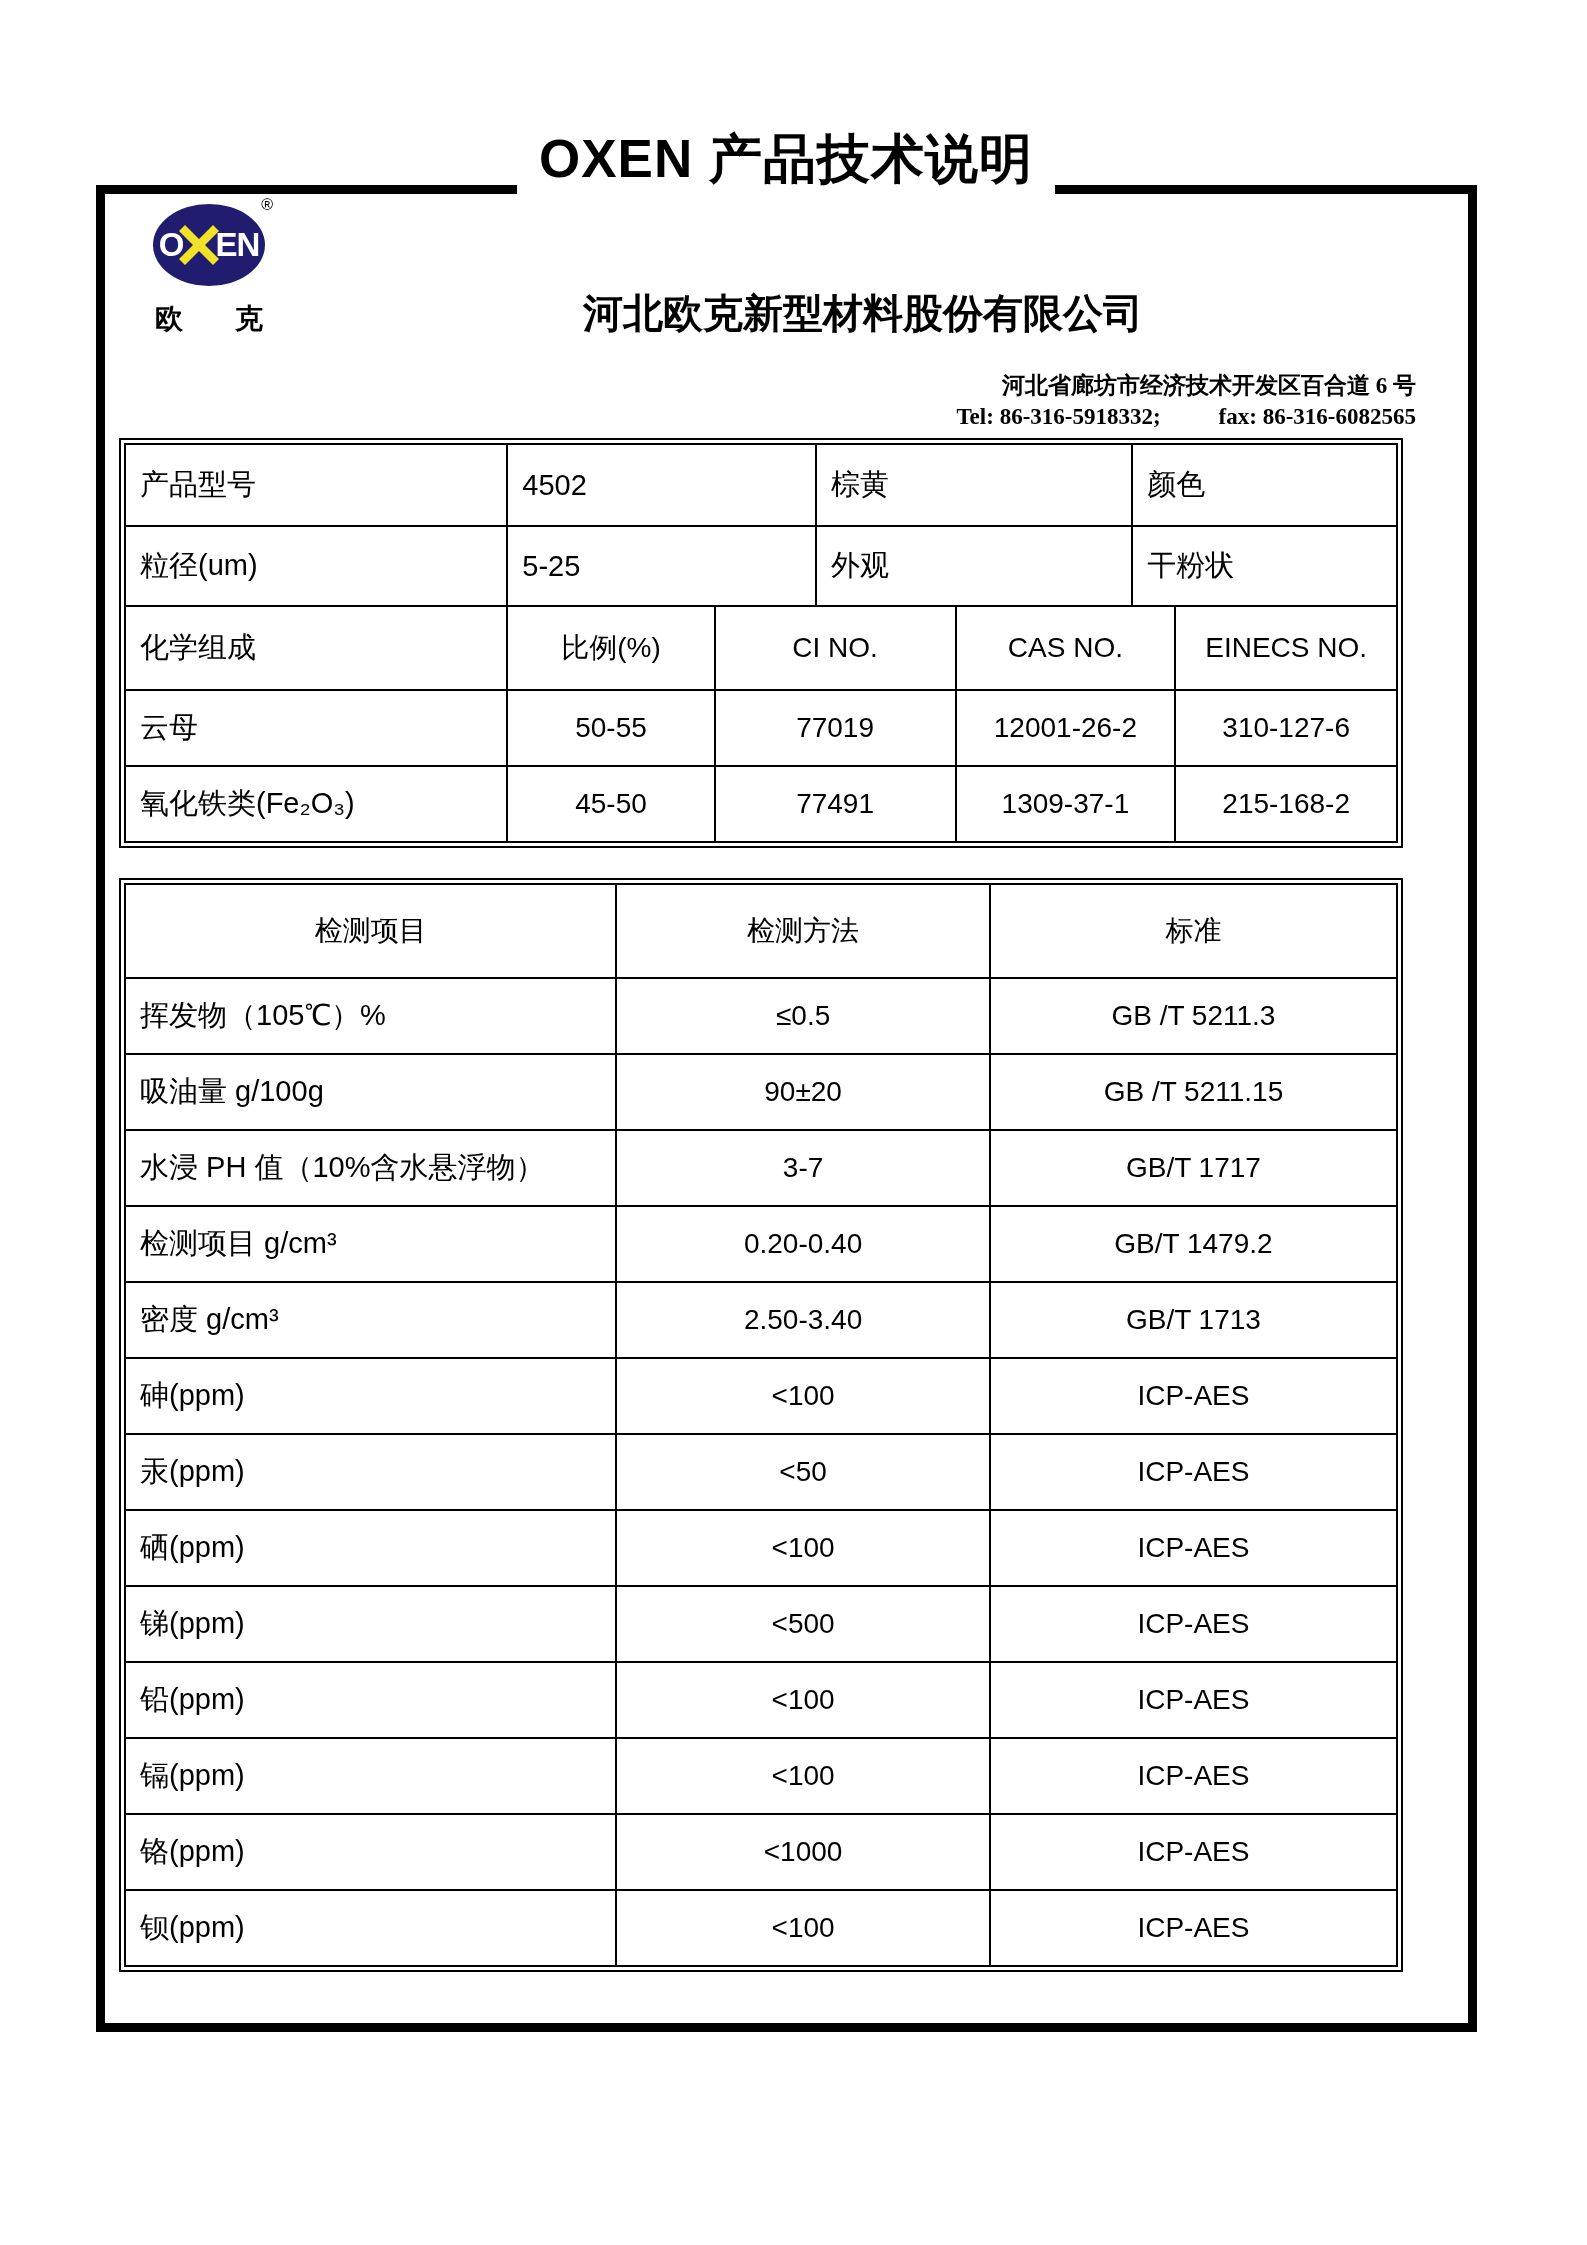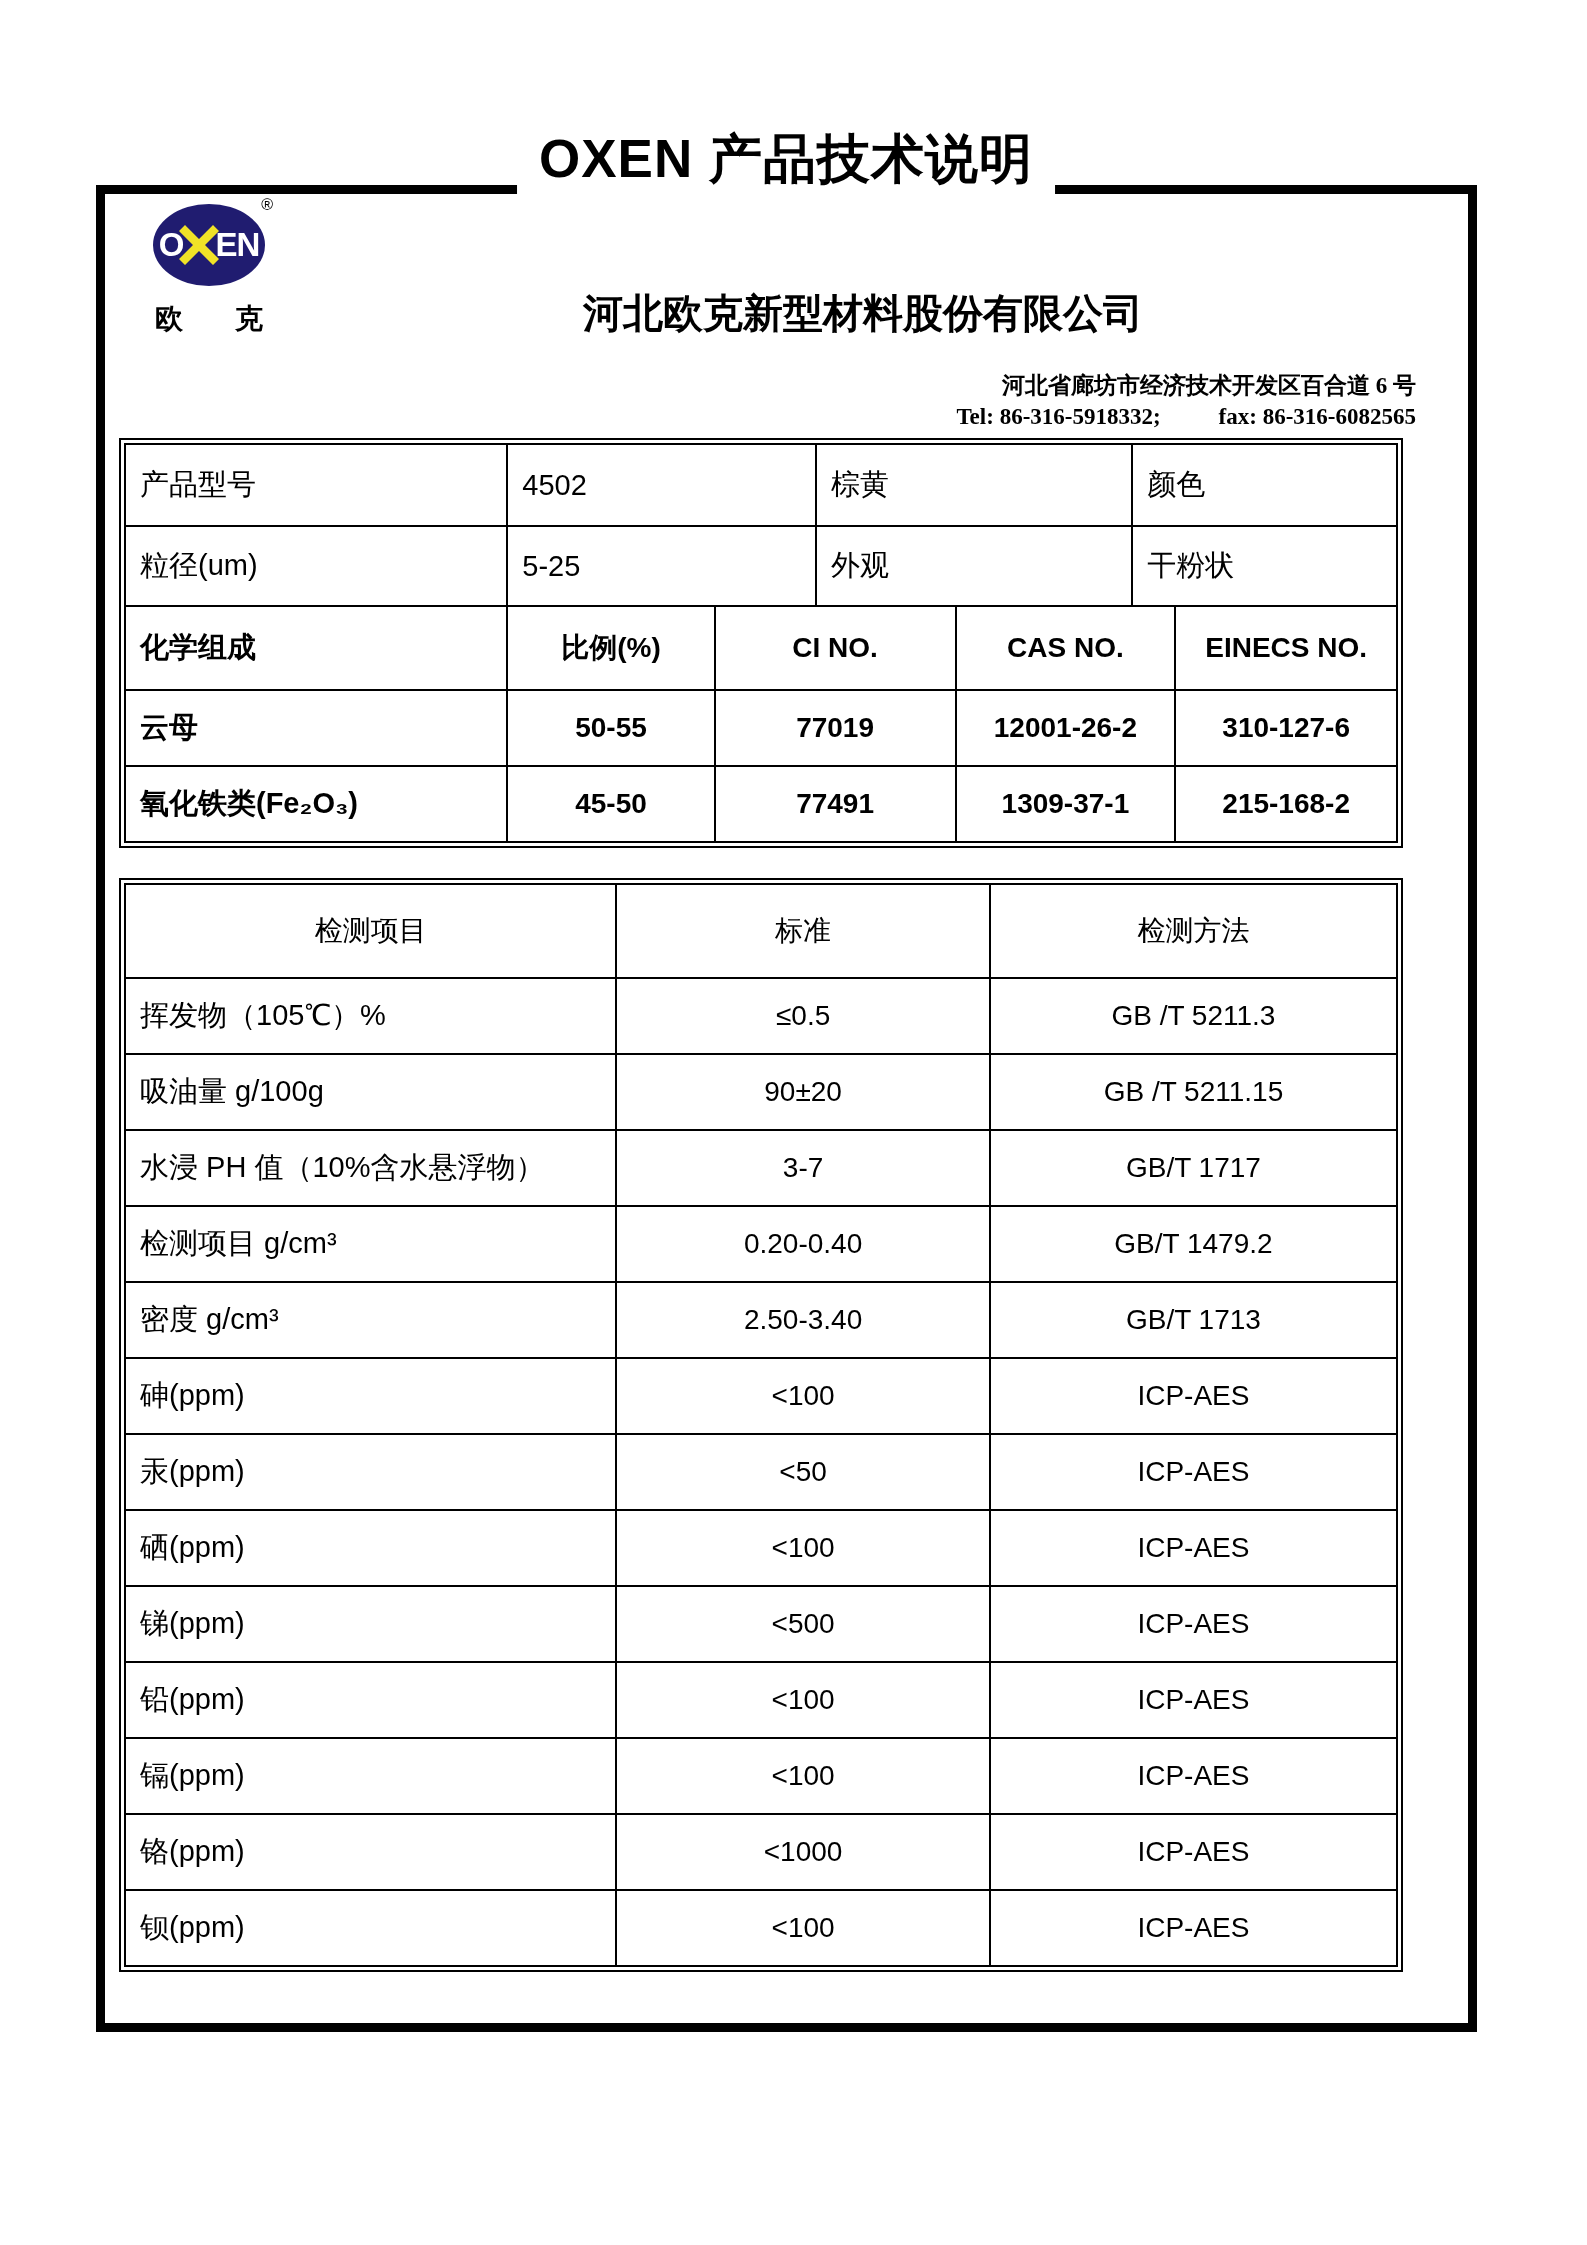--- a/index.html
+++ b/index.html
@@ -44,21 +44,21 @@
   }
   .contact-line .gap { display:inline-block; width:58px; }
 
   
   .tables { position:absolute; left:14px; top:244px; width:1284px; }
   .tblwrap { border:2px solid #000; padding:3px; background:#fff; }
   .tblwrap.second { margin-top:30px; }
   .tblinner { border:2px solid #000; }
   .grid { display:grid; }
   .grid-a { grid-template-rows:80px 80px; grid-template-columns:398fr 323fr 331fr 277fr; }
-  .grid-b { grid-template-rows:84px 76px 76px; grid-template-columns:398fr 217fr 252fr 230fr 232fr;font-weight:bold; }
+  .grid-b { grid-template-rows:84px 76px 76px; grid-template-columns:398fr 217fr 252fr 230fr 232fr; }
   .grid-t2 { grid-template-rows:92px repeat(13, 76px); grid-template-columns:512fr 391fr 426fr; }
   .cell {
     border-left:2px solid #000; border-top:2px solid #000;
     display:flex; align-items:center; font-size:28px; overflow:hidden;
   }
   .cell.fc { border-left:none; }
   .cell.ft { border-top:none; }
   .cell.lbl { justify-content:flex-start; padding-left:14px; font-size:29px; }
   .cell.ctr { justify-content:center; }
 </style>
@@ -125,22 +125,22 @@
             <div class="cell ctr">1309-37-1</div>
             <div class="cell ctr">215-168-2</div>
           </div>
         </div>
       </div>
 
       <div class="tblwrap second">
         <div class="tblinner">
           <div class="grid grid-t2">
             <div class="cell ctr fc ft">检测项目</div>
+            <div class="cell ctr ft">检测方法</div>
             <div class="cell ctr ft">标准</div>
-            <div class="cell ctr ft">检测方法</div>
 
             <div class="cell lbl fc">挥发物（105℃）%</div>
             <div class="cell ctr">≤0.5</div>
             <div class="cell ctr">GB /T 5211.3</div>
 
             <div class="cell lbl fc">吸油量 g/100g</div>
             <div class="cell ctr">90±20</div>
             <div class="cell ctr">GB /T 5211.15</div>
 
             <div class="cell lbl fc">水浸 PH 值（10%含水悬浮物）</div>

